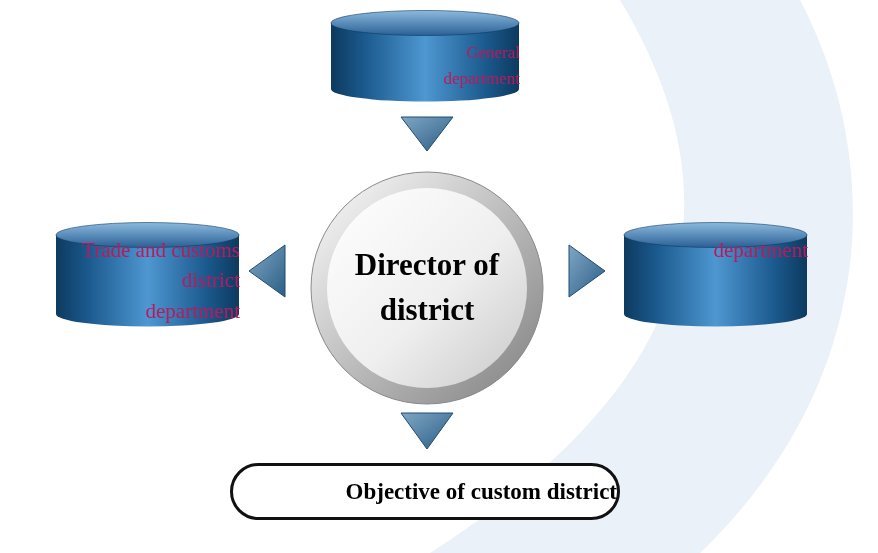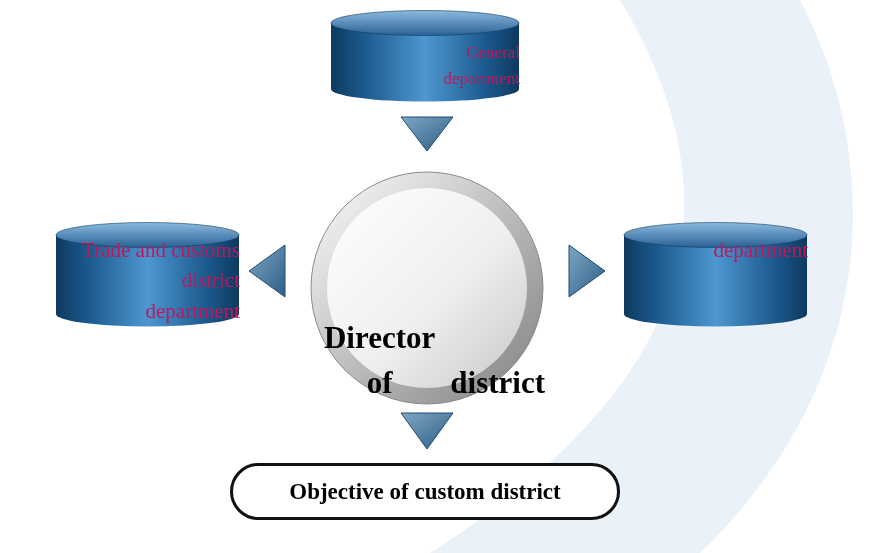--- a/index.html
+++ b/index.html
@@ -15,28 +15,28 @@
   .node{position:absolute;}
   .node svg{display:block;}
   .cyl-label{
     position:absolute;left:0;right:0;text-align:right;
     color:#be185d;font-weight:normal;
   }
   .cyl-top-label{top:30px;font-size:17px;line-height:1.5;}
   .cyl-side-label{top:13px;font-size:21px;line-height:1.45;}
   .center-label{
     position:absolute;inset:0;
-    display:flex;flex-direction:row;align-items:flex-end;justify-content:center;
+    display:flex;flex-direction:column;align-items:center;justify-content:center;
     font-size:31px;font-weight:bold;color:#000;line-height:1.45;
     text-align:center;
   }
   .objective-box{
     position:absolute;left:230px;top:463px;width:390px;height:57px;
     background:#ffffff;border:3px solid #111111;border-radius:30px;
-    display:flex;align-items:center;justify-content:center;
+    display:flex;align-items:center;justify-content:flex-end;
     box-sizing:border-box;
     font-size:23px;font-weight:bold;color:#000;
   }
   .tri{position:absolute;}
 </style>
 </head>
 <body>
 
 <div class="stage">
 

